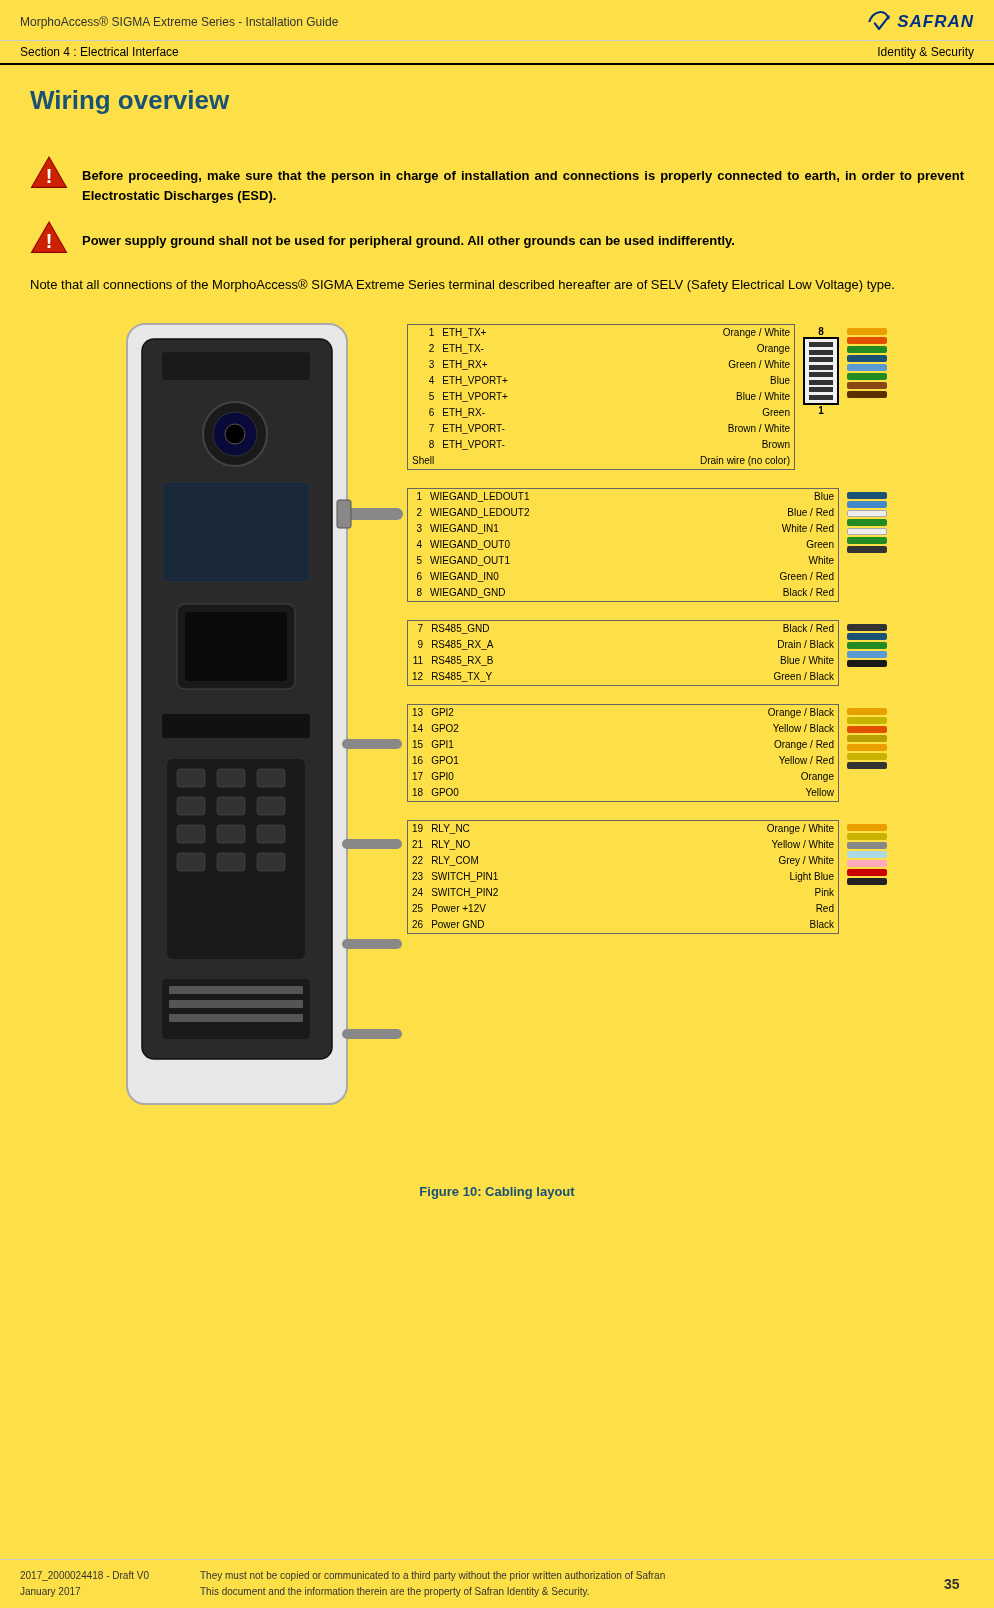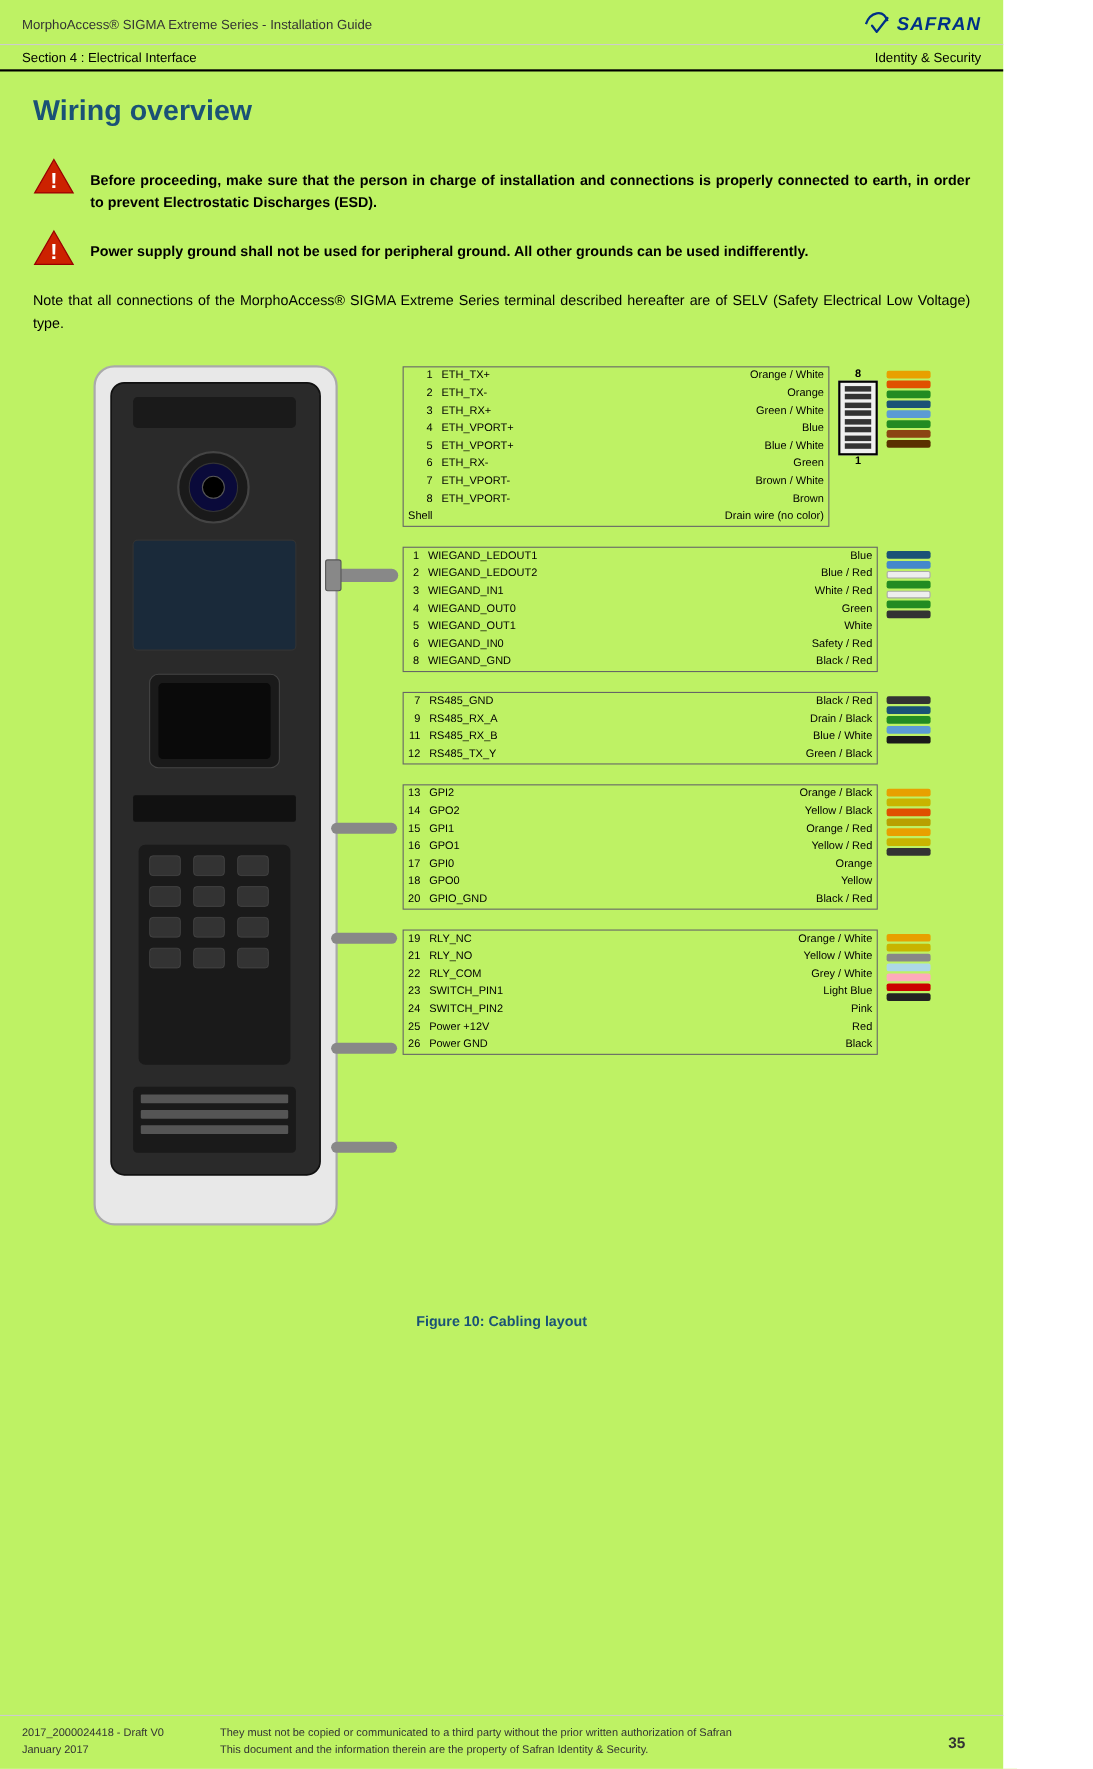--- a/index.html
+++ b/index.html
@@ -54,21 +54,21 @@
     
     .main-content {
       padding: 20px 30px 20px 30px;
     }
 
     
     .page-title {
       font-size: 26px;
       font-weight: bold;
       color: #1a5276;
-      margin-bottom: 24px;
+      margin-bottom: 36px;
       border-bottom: none;
     }
 
     
     .warning-section {
       margin-bottom: 16px;
     }
     .warning-row {
       display: flex;
       align-items: flex-start;
@@ -179,24 +179,24 @@
     }
 
     
     .device-svg {
       width: 300px;
       height: 830px;
     }
 
     
     .page-wrapper {
-      width: 912px;
+      width: 994px;
       min-height: 1608px;
       position: relative;
-      background: #bef264;
+      background: #fde047;
     }
   </style>
 </head>
 <body>
 
 <div class="page-wrapper">
 
   <div class="doc-header">
     <div class="doc-header-left">
       <span>MorphoAccess® SIGMA Extreme Series - Installation Guide</span>
@@ -417,21 +417,21 @@
                       <td class="col-color">Green</td>
                     </tr>
                     <tr>
                       <td class="col-num">5</td>
                       <td class="col-name">WIEGAND_OUT1</td>
                       <td class="col-color">White</td>
                     </tr>
                     <tr>
                       <td class="col-num">6</td>
                       <td class="col-name">WIEGAND_IN0</td>
-                      <td class="col-color">Safety / Red</td>
+                      <td class="col-color">Green / Red</td>
                     </tr>
                     <tr>
                       <td class="col-num">8</td>
                       <td class="col-name">WIEGAND_GND</td>
                       <td class="col-color">Black / Red</td>
                     </tr>
                   </tbody>
                 </table>
             </div>
             <div style="display:flex;flex-direction:column;gap:2px;margin-top:4px;">
@@ -507,25 +507,20 @@
                     </tr>
                     <tr>
                       <td class="col-num">17</td>
                       <td class="col-name">GPI0</td>
                       <td class="col-color">Orange</td>
                     </tr>
                     <tr>
                       <td class="col-num">18</td>
                       <td class="col-name">GPO0</td>
                       <td class="col-color">Yellow</td>
-                    </tr>
-                    <tr>
-                      <td class="col-num">20</td>
-                      <td class="col-name">GPIO_GND</td>
-                      <td class="col-color">Black / Red</td>
                     </tr>
                   </tbody>
                 </table>
             </div>
             <div style="display:flex;flex-direction:column;gap:2px;margin-top:4px;">
               <div style="width:40px;height:7px;background:#e8a000;border-radius:2px;"></div>
               <div style="width:40px;height:7px;background:#c8b400;border-radius:2px;"></div>
               <div style="width:40px;height:7px;background:#e05000;border-radius:2px;"></div>
               <div style="width:40px;height:7px;background:#b8a000;border-radius:2px;"></div>
               <div style="width:40px;height:7px;background:#e8a000;border-radius:2px;"></div>

